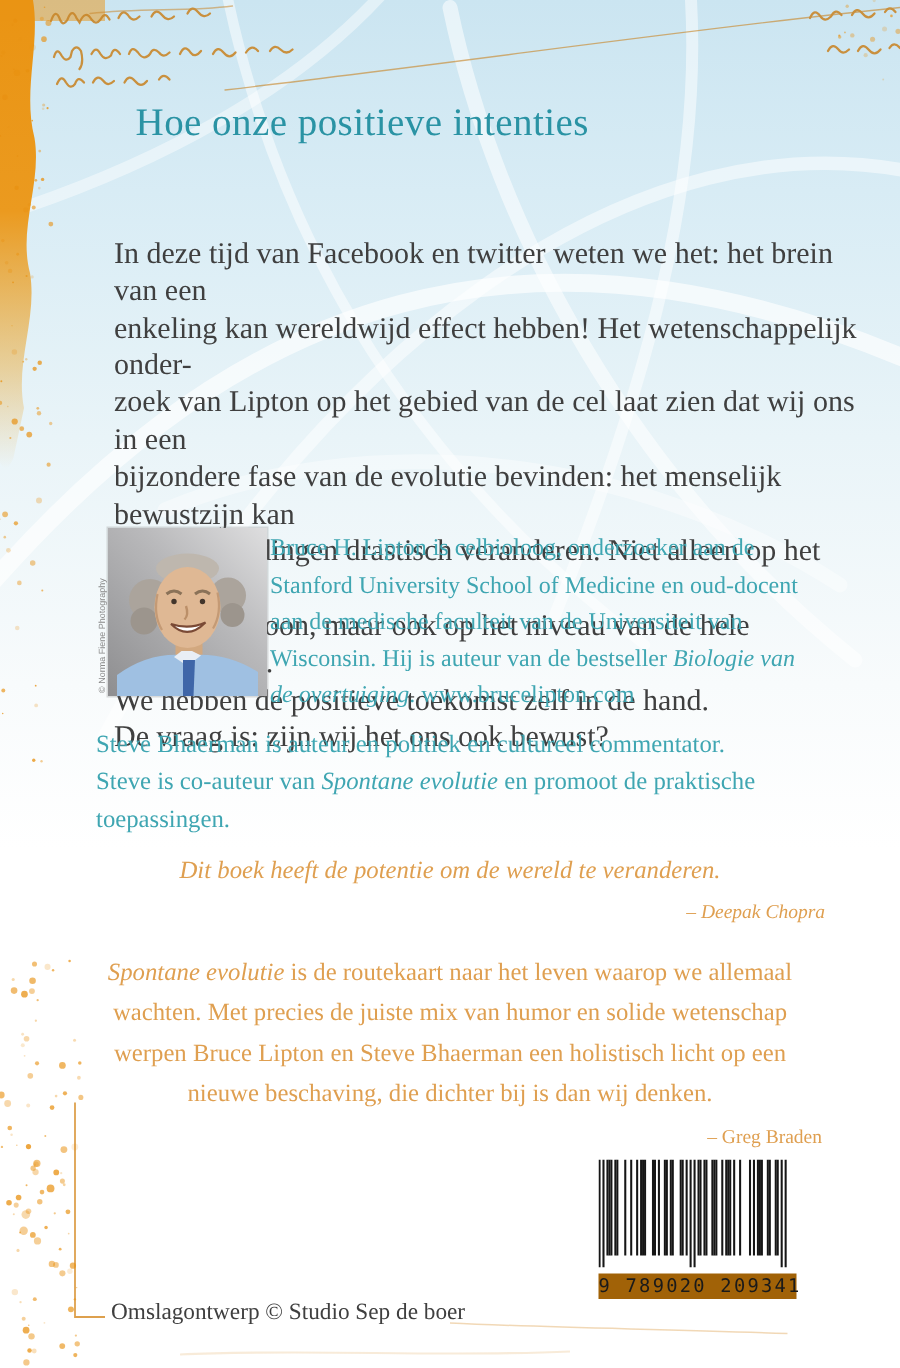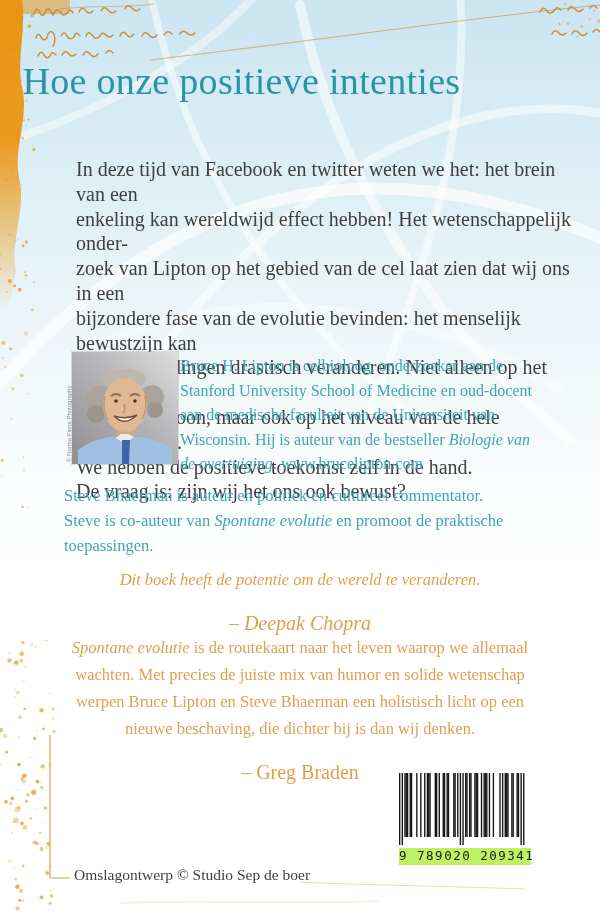--- a/index.html
+++ b/index.html
@@ -2,21 +2,21 @@
 <html style="--teal: #3fa6b2; --teal_dark: #2a93a4; --orange_head: #e2a138; --orange_quote: #df9f50; --edge_orange: #e89010; --script_orange: #c9872b; --body_text: #3f3f3f; --bg_blue: #cbe5f1;"><head>
 <meta charset="utf-8">
 <style>
   html,body{margin:0;padding:0;background:#e9e9e9;}
   .cover{
     position:relative;width:600px;height:912px;overflow:hidden;
     background:linear-gradient(180deg,#cbe5f1 0%,#d8ecf5 14%,#e9f4f8 32%,#f8fbfc 50%,#ffffff 62%,#ffffff 100%);
     font-family:"Liberation Serif","DejaVu Serif",serif;
   }
   svg.deco{position:absolute;left:0;top:0;width:600px;height:912px;pointer-events:none;}
-  .headline{position:absolute;left:0;top:64px;width:483px;text-align:center;line-height:35px;font-size:38px;letter-spacing:.3px;}
+  .headline{position:absolute;left:0;top:64px;width:483px;text-align:center;line-height:35px;font-size:26px;letter-spacing:.3px;}
   .headline .l1{color:var(--teal_dark,#2a93a4);}
   .headline .l2{color:var(--orange_head,#e2a138);}
   .intro{
     position:absolute;left:76px;top:157px;width:500px;
     font-size:20px;line-height:24.8px;color:var(--body_text,#3f3f3f);
     white-space:pre-line;
   }
   .bio-row{position:absolute;left:56px;top:352px;width:490px;height:115px;}
   .photo-credit{
     position:absolute;left:10px;top:110px;font-family:"Liberation Sans",sans-serif;
@@ -29,26 +29,26 @@
     font-size:16px;line-height:24.6px;color:var(--teal,#3fa6b2);white-space:pre-line;
   }
   .coauthor{
     position:absolute;left:64px;top:483px;width:500px;
     font-size:16.5px;line-height:25px;color:var(--teal,#3fa6b2);white-space:pre-line;
   }
   .quote1{position:absolute;left:50px;top:567px;width:500px;text-align:center;
     font-size:16.5px;line-height:26px;color:var(--orange_quote,#df9f50);font-style:italic;}
   .quote2{position:absolute;left:52px;top:634px;width:496px;text-align:center;
     font-size:16.5px;line-height:27px;color:var(--orange_quote,#df9f50);}
-  .attribution{text-align:center;font-size:20px;color:var(--orange_quote,#df9f50);margin-top:17px;}
+  .attribution{text-align:right;font-size:13px;color:var(--orange_quote,#df9f50);margin-top:2px;}
   .barcode{position:absolute;left:396px;top:771px;width:132px;background:#ffffff;padding:2px 3px 0 3px;}
   .barcode-digits{
     font-family:"DejaVu Sans Mono","Liberation Mono",monospace;
     font-size:12.5px;color:#1a1a1a;letter-spacing:1.5px;text-align:center;
-    background:#bef264;margin-top:-1px;padding-bottom:2px;white-space:nowrap;
+    background:#a16207;margin-top:-1px;padding-bottom:2px;white-space:nowrap;
   }
   .footer-credit{position:absolute;left:74px;top:866px;font-size:15.5px;color:var(--body_text,#3f3f3f);}
 </style>
 </head>
 <body>
 
 <div class="cover">
 
   <svg class="deco" viewBox="0 0 600 912" xmlns="http://www.w3.org/2000/svg">
     <defs>

